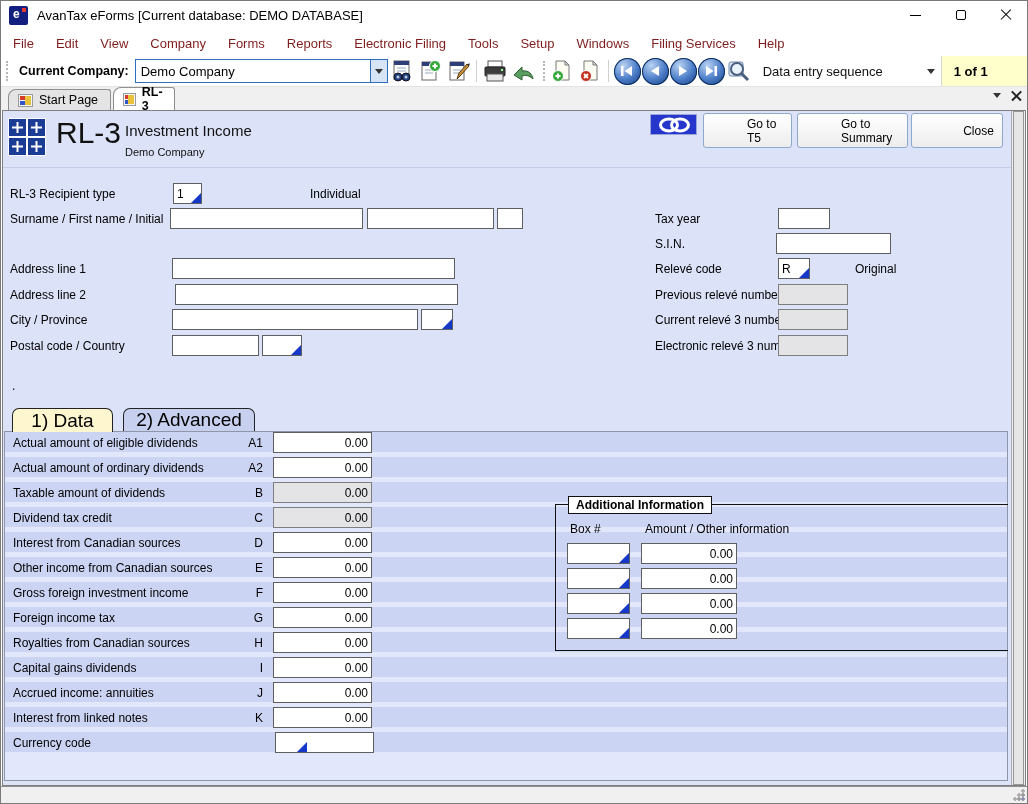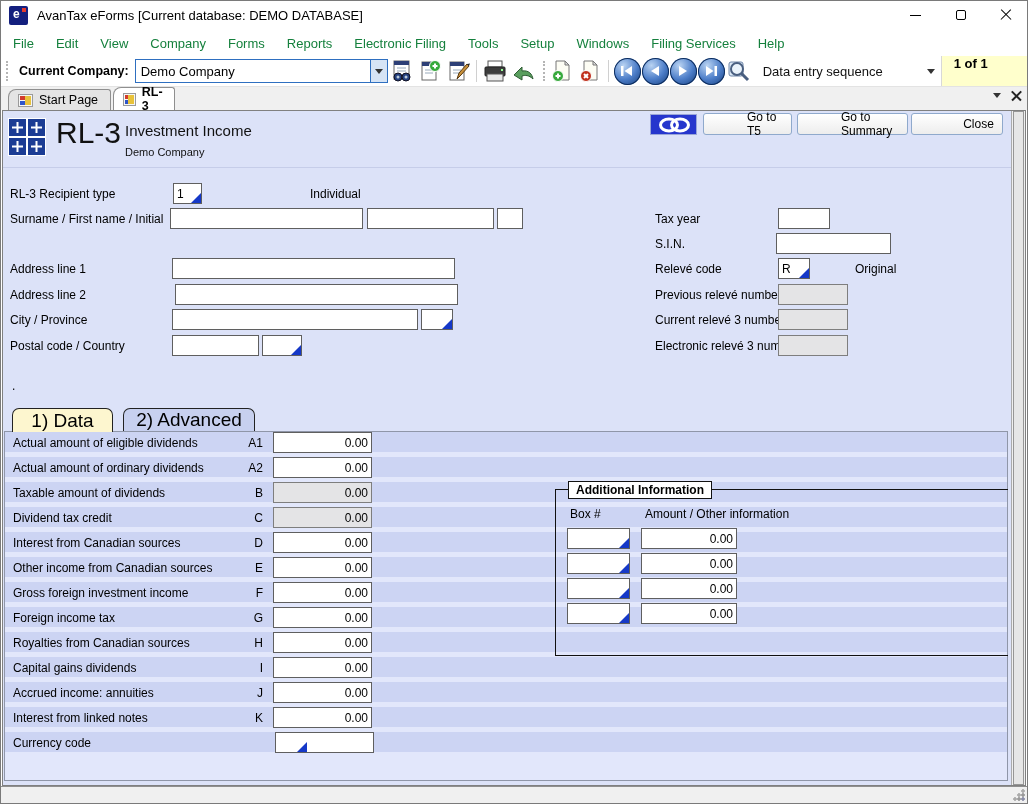--- a/index.html
+++ b/index.html
@@ -16,36 +16,36 @@
   .wbtns { margin-left:auto; display:flex; height:30px; }
   .wbtn { width:45px; height:30px; display:flex; align-items:center; justify-content:center; }
   .glyph-min { width:11px; height:1px; background:#000; }
   .glyph-max { width:10px; height:10px; border:1px solid #000; border-radius:2px; }
   .glyph-x { position:relative; width:12px; height:12px; }
   .glyph-x::before,.glyph-x::after { content:""; position:absolute; left:-1px; top:5px; width:14px; height:1.4px; background:#000; }
   .glyph-x::before { transform:rotate(45deg); } .glyph-x::after { transform:rotate(-45deg); }
 
   
   .menubar { position:absolute; left:0; top:30px; right:0; height:26px; background:#fff; display:flex; align-items:center; padding-left:2px; }
-  .mitem { font-size:13px; padding:4px 11px; color:#15803d; }
+  .mitem { font-size:13px; padding:4px 11px; color:#7f1d1d; }
 
   
   .toolbar { position:absolute; left:0; top:56px; right:0; height:31px; background:#fff; display:flex; align-items:center; border-bottom:1px solid #e3e3e3; }
   .grip { width:5px; height:20px; margin-left:6px; border-left:2px dotted #b5b5b5; }
   .tlabel { font-size:12.5px; font-weight:bold; margin-left:8px; white-space:nowrap; }
   .combo { position:relative; margin-left:6px; width:253px; height:24px; background:#fff; border:1px solid #2e6fc0; display:flex; align-items:center; }
   .combo .val { font-size:13px; padding-left:5px; }
   .combo .arrowbox { position:absolute; right:0; top:0; bottom:0; width:17px; background:#d6e4f5; border-left:1px solid #2e6fc0; display:flex; align-items:center; justify-content:center; }
   .tri-dn { width:0; height:0; border-left:4px solid transparent; border-right:4px solid transparent; border-top:5px solid #333; }
   .tbtn { width:27px; height:27px; margin-left:1px; display:flex; align-items:center; justify-content:center; }
   .tsep { width:1px; height:22px; background:#d0d0d0; margin:0 4px; }
   .navbtn { width:27px; height:27px; border-radius:50%; margin-left:1px; background:radial-gradient(circle at 35% 28%, #b9d3f2, #4d7ec9 52%, #123a77); display:flex; align-items:center; justify-content:center; box-shadow:inset 0 0 0 1px #0d2d5e; }
   .seqcombo { display:flex; align-items:center; margin-left:10px; width:172px; }
   .seqcombo .val { font-size:13px; color:#111; flex:1; }
-  .counter { margin-left:6px; align-self:stretch; flex:1; background:#ffffcc; border-left:1px solid #d8d8d8; display:flex; align-items:flex-start; }
+  .counter { margin-left:6px; align-self:stretch; flex:1; background:#ffffcc; border-left:1px solid #d8d8d8; display:flex; align-items:center; }
   .counter span { font-size:13px; font-weight:bold; margin-left:12px; }
 
   
   .tabstrip { position:absolute; left:0; top:87px; right:0; height:23px; background:#f0f0f0; }
   .dtab { position:absolute; bottom:0; height:21px; display:flex; align-items:center; padding:0 9px; font-size:12.5px; background:#e4e4e4; border:1px solid #8f8f8f; border-bottom:none; border-radius:8px 3px 0 0; }
   .dtab.active { height:23px; background:#fff; font-weight:bold; z-index:2; }
   .tabicon { width:15px; height:13px; position:relative; margin-right:6px; background:#f6f6f6; border:1px solid #9a9a9a; }
   .tabicon i { position:absolute; display:block; }
   .tabicon .r { left:1px; top:1px; width:5px; height:4px; background:#d23b2e; }
   .tabicon .b { left:1px; bottom:1px; width:5px; height:4px; background:#2f55c8; }
@@ -68,38 +68,38 @@
   .cwrap { position:absolute; }
   .cwrap .tb { position:static; display:block; width:100%; height:100%; }
   .cwrap::after { content:""; position:absolute; right:1px; bottom:1px; width:0; height:0; border-left:10px solid transparent; border-bottom:10px solid #1538c8; }
 
   
   .qflag { position:absolute; left:5px; top:7px; width:38px; height:38px; background:#fff; }
   .formcode { position:absolute; left:53px; top:5px; font-size:30px; color:#111; }
   .formtitle { position:absolute; left:122px; top:11px; font-size:15px; color:#111; }
   .formcompany { position:absolute; left:122px; top:35px; font-size:11px; color:#111; }
   .toggle { position:absolute; left:647px; top:3px; width:47px; height:21px; background:#2636cd; border:1px solid #9aa6d8; display:flex; align-items:center; justify-content:center; }
-  .hbtn { position:absolute; top:2px; height:22px; background:linear-gradient(#ffffff,#ededed); border:1px solid #8fa9cc; border-radius:3px; font-size:12px; display:flex; align-items:center; justify-content:center;padding-left:43px; }
+  .hbtn { position:absolute; top:2px; height:35px; background:linear-gradient(#ffffff,#ededed); border:1px solid #8fa9cc; border-radius:3px; font-size:12px; display:flex; align-items:center; justify-content:center;padding-left:43px; }
   .statustext { position:absolute; top:27px; right:7px; font-size:14px; }
   .hsep { position:absolute; left:0; right:0; top:56px; height:1px; background:#c6cde9; }
 
   
   .ftab { position:absolute; font-size:19px; display:flex; align-items:center; justify-content:center; border:1px solid #222; border-bottom:none; border-radius:7px 7px 0 0;text-align:right; }
   .ftab.active { left:9px; top:297px; width:101px; height:24px; background:#fdf6cf; z-index:3; }
   .ftab.inactive { left:120px; top:297px; width:132px; height:23px; background:#c7d0ef; }
   .grid { position:absolute; left:1px; top:320px; width:1004px; height:350px; border:1px solid #8f96a8; background:#e2e7fb; }
   .drow { position:relative; height:25px; background:linear-gradient(#ccd4f3 0 20px, #e2e7fb 20px); }
   .drow.short { height:23px; }
   .drow .rlabel { position:absolute; left:8px; top:4px; font-size:12px; }
   .drow .rcode { position:absolute; left:228px; top:4px; width:30px; text-align:right; font-size:12px; }
   .drow .tb { left:268px; top:0; width:99px; height:21px; }
   .drow .cwrap { left:270px; top:0; width:33px; height:21px; }
 
   
-  .aifs { position:absolute; left:550px; top:57px; right:-1px; height:167px; border:1px solid #111; border-right:none; }
+  .aifs { position:absolute; left:550px; top:72px; right:-1px; height:147px; border:1px solid #111; border-right:none; }
   .aileg { position:absolute; left:12px; top:-9px; background:#fff; border:1px solid #111; padding:1px 7px; font-size:12px; font-weight:bold; white-space:nowrap; }
   .aihdr { position:absolute; top:17px; font-size:12px; }
   .aihdr.box { left:14px; } .aihdr.amt { left:89px; }
   .airow { position:absolute; left:0; height:25px; width:100%; }
   .airow .cwrap { left:11px; top:0; width:63px; height:21px; position:absolute; }
   .airow .ai-amt { left:85px; top:0; width:96px; height:21px; position:absolute; }
 
   
   .statusbar { position:absolute; left:0; right:0; bottom:0; height:18px; background:#f0f0f0; border-top:1px solid #8f8f8f; }
   .rgrip { position:absolute; right:3px; bottom:3px; width:12px; height:12px;

